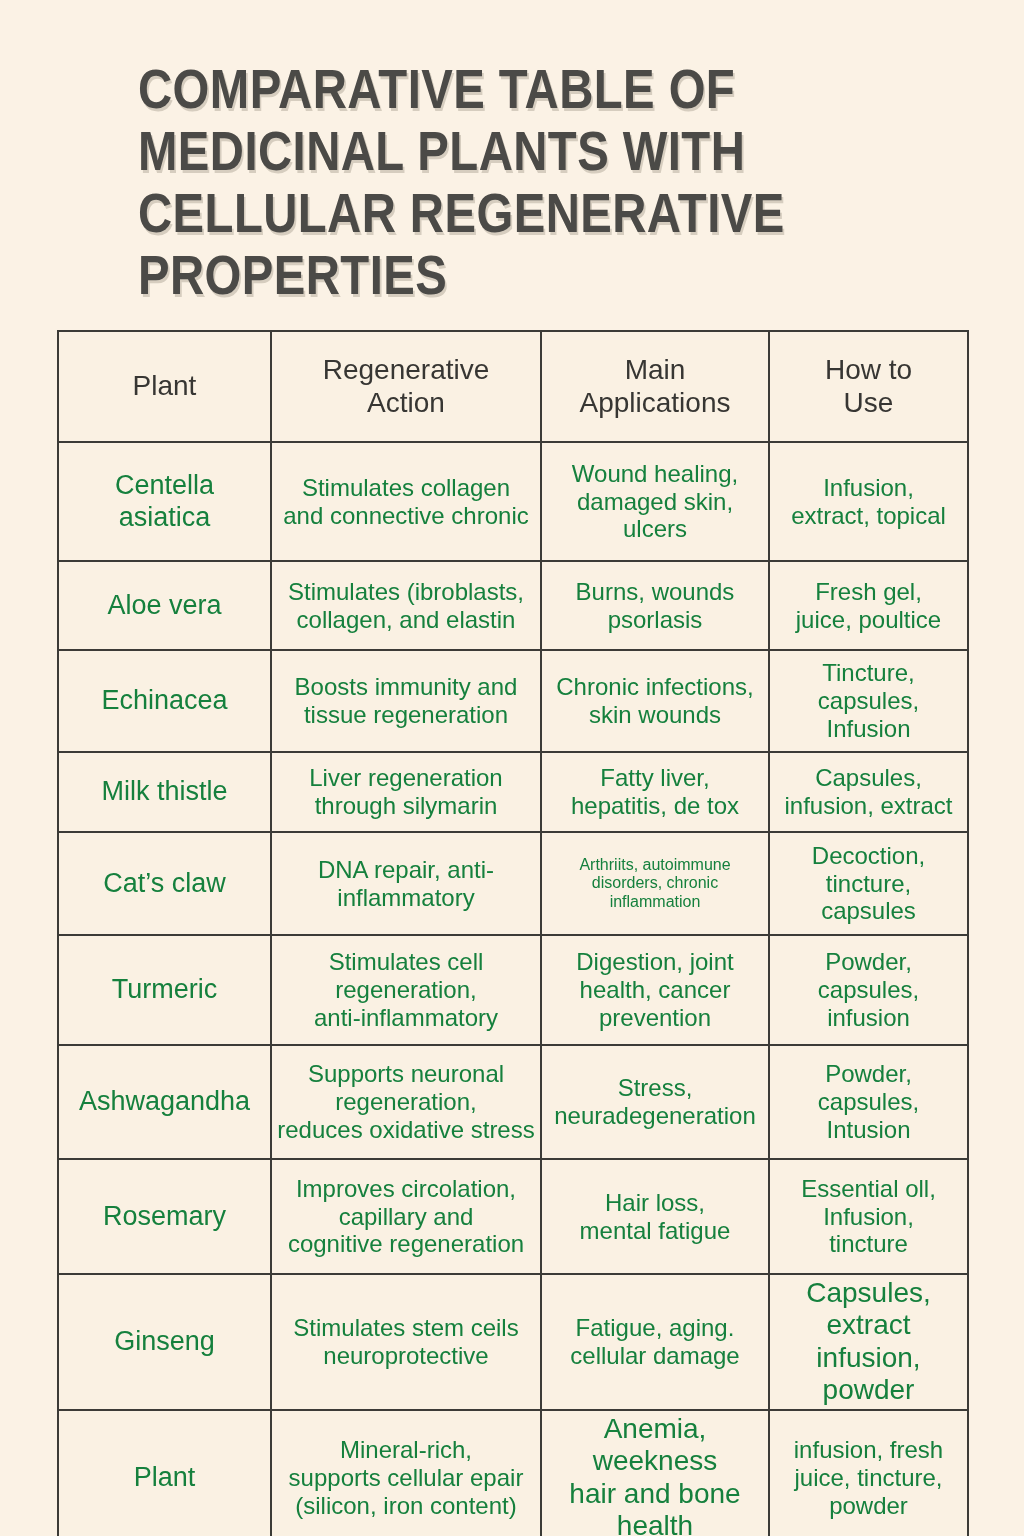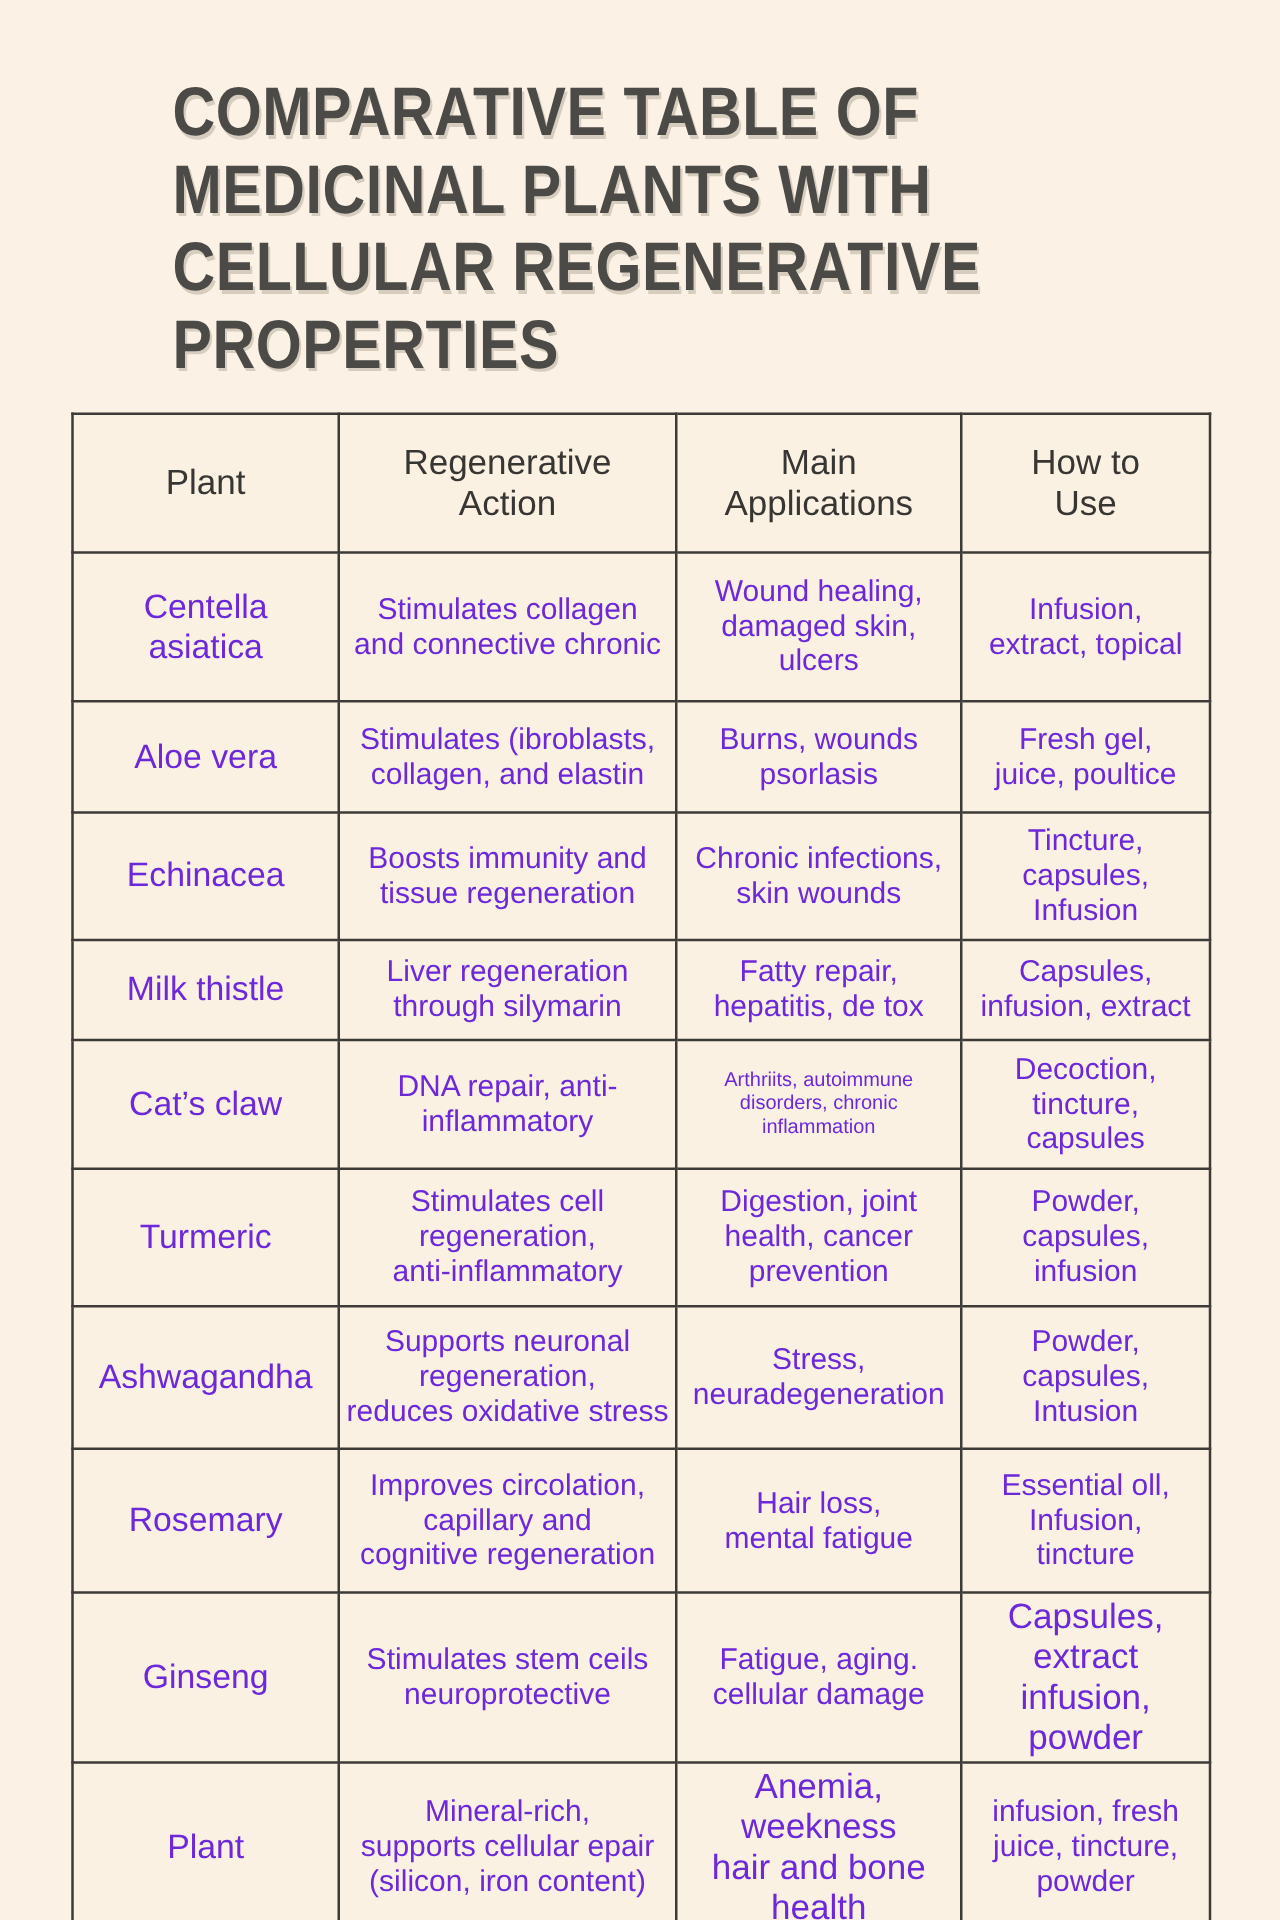--- a/index.html
+++ b/index.html
@@ -40,21 +40,21 @@
     table-layout: fixed;
     background: #faf1e3;
   }
   table.plants th, table.plants td {
     border: 2px solid #3c3b37;
     text-align: center;
     vertical-align: middle;
     white-space: pre-line;
     overflow: hidden;
     padding: 2px 4px;
-    color: #6d28d9;
+    color: #15803d;
     line-height: 1.16;
   }
   table.plants th {
     font-size: 28px;
     font-weight: 400;
     color: #373633;
   }
   td.plant-col { font-size: 27px; color: #333230; }
   td.body-cell { font-size: 24px; }
   td.sm { font-size: 16px; }
@@ -132,21 +132,21 @@
 skin wounds</td>
         <td class="body-cell">Tincture,
 capsules,
 Infusion</td>
       </tr>
 
       <tr class="r4">
         <td class="plant-col">Milk thistle</td>
         <td class="body-cell">Liver regeneration
 through silymarin</td>
-        <td class="body-cell">Fatty repair,
+        <td class="body-cell">Fatty liver,
 hepatitis, de tox</td>
         <td class="body-cell">Capsules,
 infusion, extract</td>
       </tr>
 
       <tr class="r5">
         <td class="plant-col">Cat’s claw</td>
         <td class="body-cell">DNA repair, anti-
 inflammatory</td>
         <td class="sm">Arthriits, autoimmune

